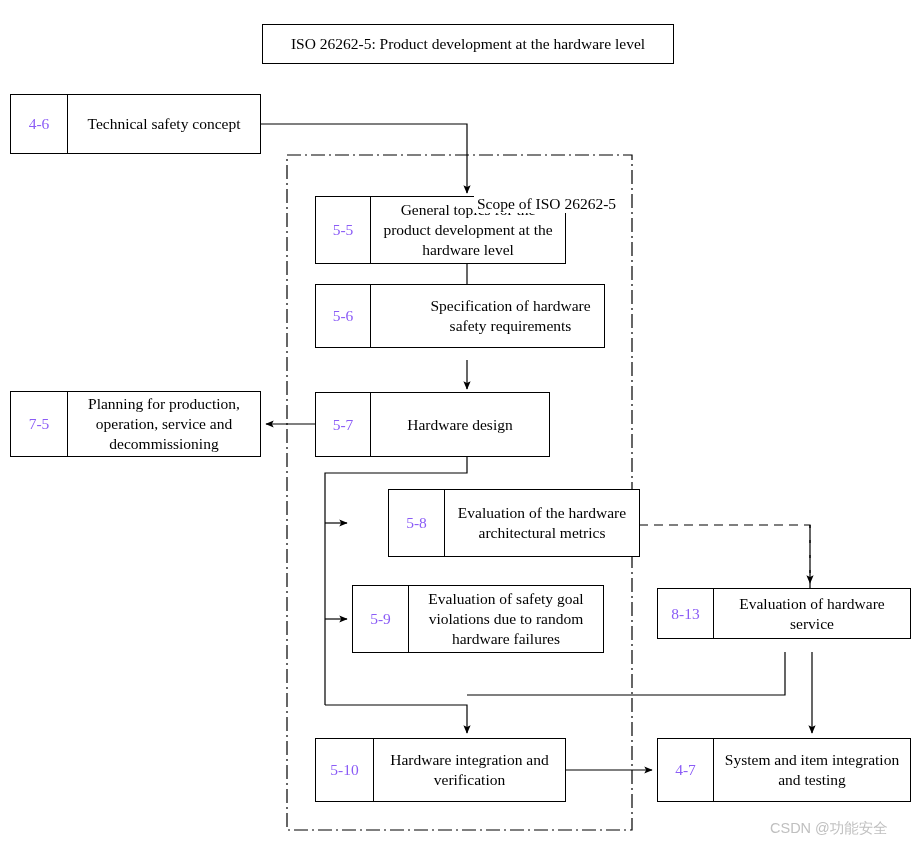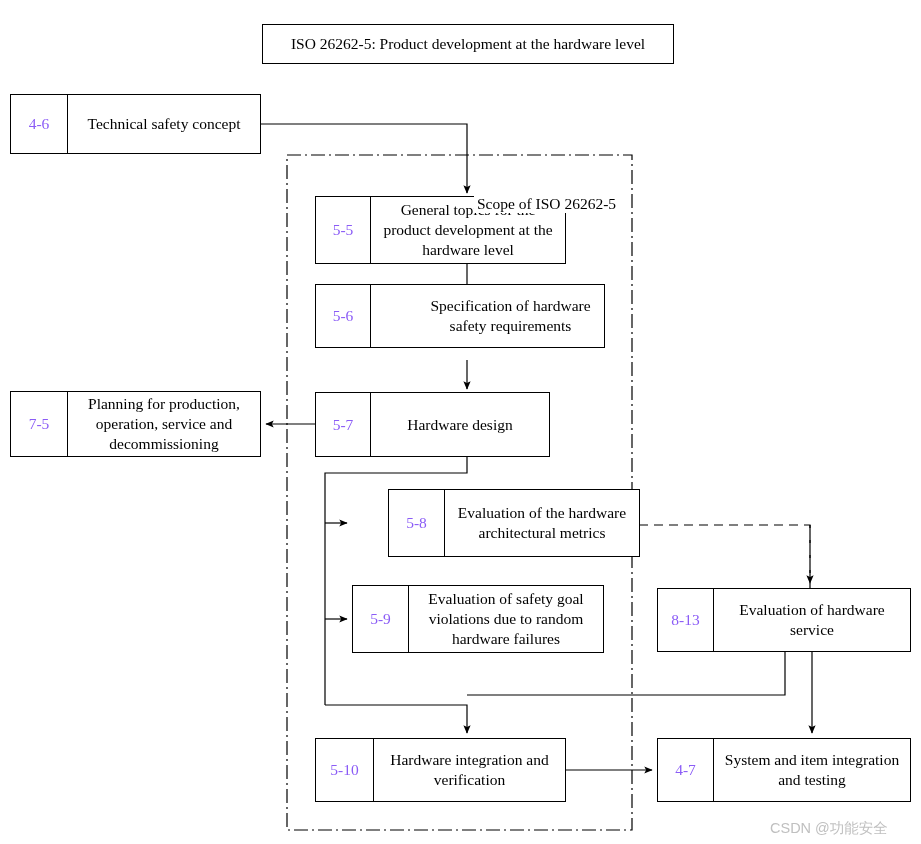--- a/index.html
+++ b/index.html
@@ -158,21 +158,21 @@
   <div class="box" style="left:352px; top:489px; width:252px; height:68px;margin-left:36px;">
     <div class="clause" style="width:56px;">5-8</div>
     <div class="label">Evaluation of the hardware architectural metrics</div>
   </div>
 
   <div class="box" style="left:352px; top:585px; width:252px; height:68px;">
     <div class="clause" style="width:56px;">5-9</div>
     <div class="label">Evaluation of safety goal violations due to random hardware failures</div>
   </div>
 
-  <div class="box" style="left:657px; top:588px; width:254px; height:64px;">
+  <div class="box" style="left:657px; top:588px; width:254px; height:51px;">
     <div class="clause" style="width:56px;">8-13</div>
     <div class="label">Evaluation of hardware service</div>
   </div>
 
   <div class="box" style="left:315px; top:738px; width:251px; height:64px;">
     <div class="clause" style="width:58px;">5-10</div>
     <div class="label">Hardware integration and verification</div>
   </div>
 
   <div class="box" style="left:657px; top:738px; width:254px; height:64px;">

